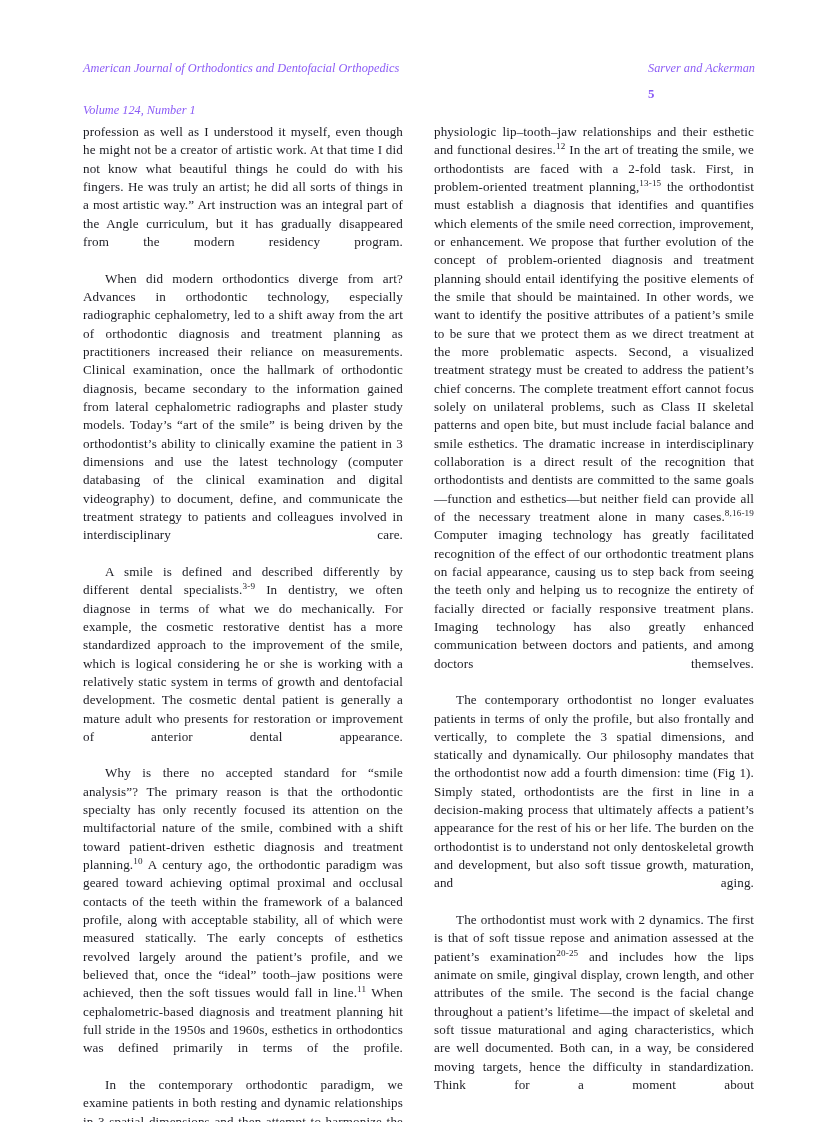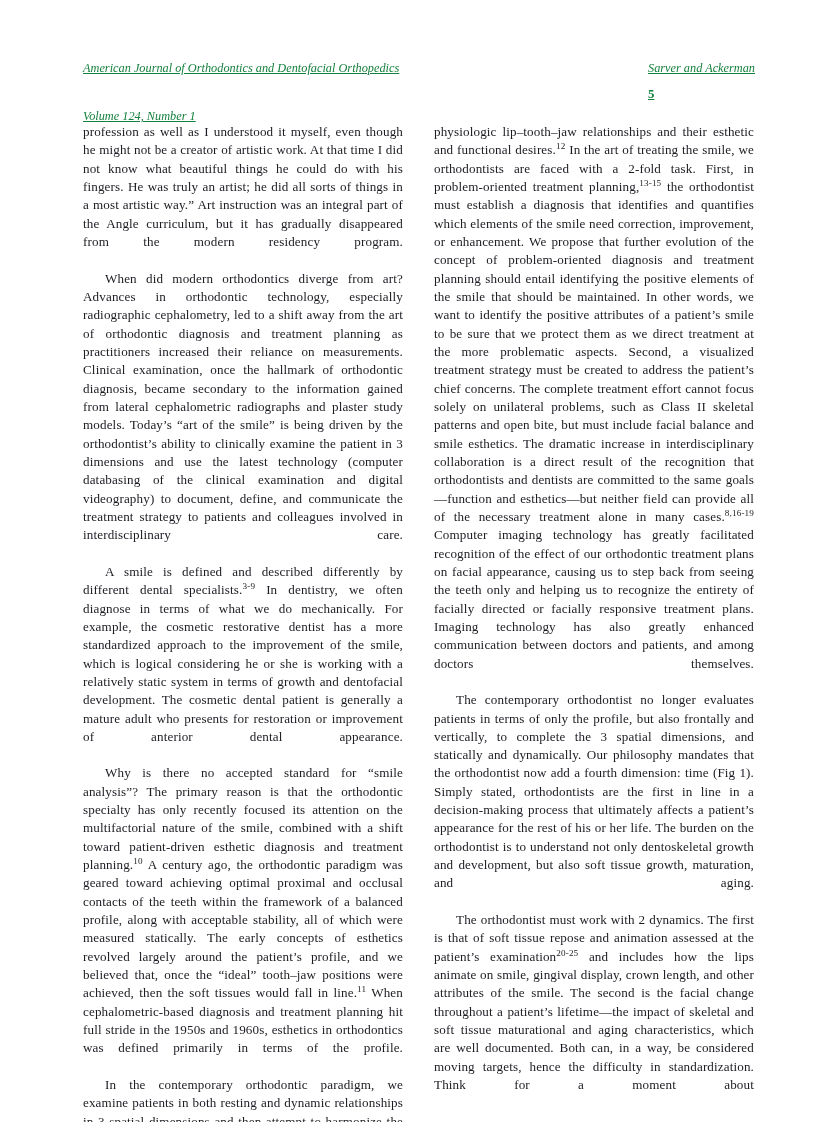--- a/index.html
+++ b/index.html
@@ -25,22 +25,21 @@
 
   
   .running-head {
     position: absolute;
     left: 83px;
     top: 60px;
     width: 672px;
     font-style: italic;
     font-size: 12.3px;
     line-height: 16.5px;
-    color: #15803d;
-    text-decoration: underline;
+    color: #8b5cf6;
   }
   .rh-row {
     display: flex;
     justify-content: space-between;
     align-items: baseline;
     width: 100%;
   }
   .rh-left { white-space: nowrap; }
   .rh-right {
     white-space: nowrap;
@@ -48,21 +47,21 @@
     align-items: baseline;
     gap: 9px;
     flex-direction: column;
   }
   .rh-pageno {
     font-style: normal;
     font-weight: bold;
     font-size: 12.8px;
   }
   .rh-row2 {
-    margin-top: 6px;
+    margin-top: 0;
   }
 
   
   .columns {
     position: absolute;
     left: 83px;
     top: 123px;
     width: 672px;
     height: 935px;
     display: flex;

